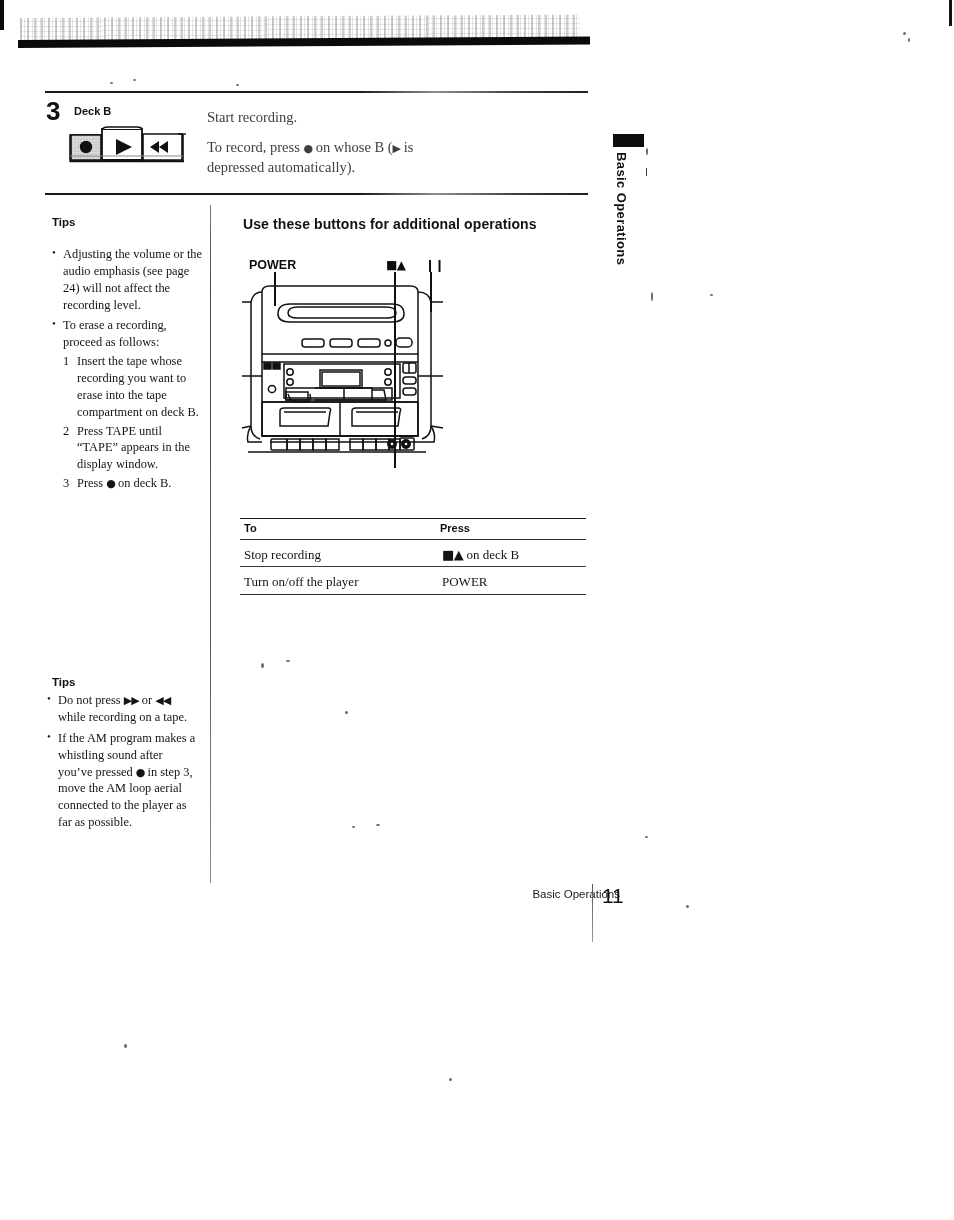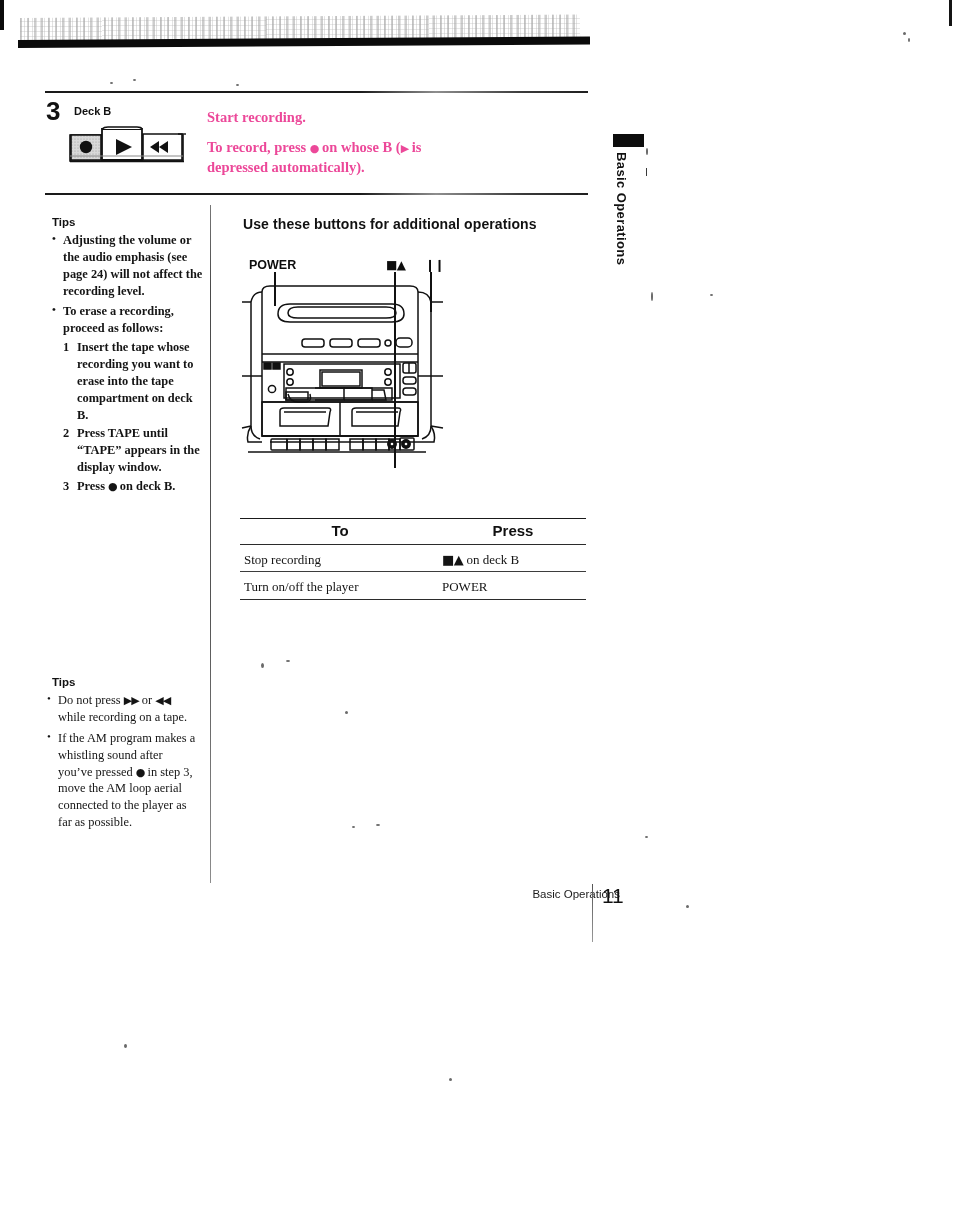--- a/index.html
+++ b/index.html
@@ -80,22 +80,21 @@
     position: absolute;
     font-family: "Liberation Sans", sans-serif;
     font-weight: bold;
     font-size: 11px;
     color: #111;
   }
   .step-body {
     position: absolute;
     font-size: 14.5px;
     line-height: 1.42;
-    color: #ec4899;
-    font-weight: bold;
+    color: #404040;
   }
   .step-body p { margin: 0 0 9px 0; }
 
   
   .deckb-art {
     position: absolute;
     left: 68px; top: 126px;
     width: 118px; height: 40px;
   }
 
@@ -186,23 +185,23 @@
     position: absolute;
     left: 240px; top: 518px;
     width: 346px;
     border-collapse: collapse;
     font-size: 13px;
     color: #141414;
   }
   .optable th {
     font-family: "Liberation Sans", sans-serif;
     font-weight: bold;
-    font-size: 15px;
-    color: #111;
-    text-align: center;
+    font-size: 11px;
+    color: #111;
+    text-align: left;
     padding: 3px 0 5px 4px;
     border-bottom: 1.1px solid #2b2b2b;
     border-top: 1.4px solid #1a1a1a;
   }
   .optable td {
     padding: 6px 0 3px 4px;
     vertical-align: top;
     border-bottom: 1px solid #3d3d3d;
     line-height: 1.34;
   }
@@ -337,21 +336,21 @@
     <span>is depressed automatically).</span>
   </p>
 </div>
 
 <div class="rule" style="left:45px;top:193px;width:543px;"></div>
 
 <div class="vdivider" style="left:210px;top:205px;height:678px;"></div>
 
 <div class="col-head" style="left:52px;top:216px;">Tips</div>
 
-<div class="tips-block" style="left:52px;top:232px;font-weight:bold;">
+<div class="tips-block" style="left:52px;top:246px;">
   <ul class="bullets">
     <li><span>Adjusting the volume or the audio emphasis (see page 24) will not affect the recording level.</span></li>
     <li>
       <span>To erase a recording, proceed as follows:</span>
       <ol class="numsteps">
         <li>
           <span class="n">1</span>
           <span>Insert the tape whose recording you want to erase into the tape compartment on deck B.</span>
         </li>
         <li>

